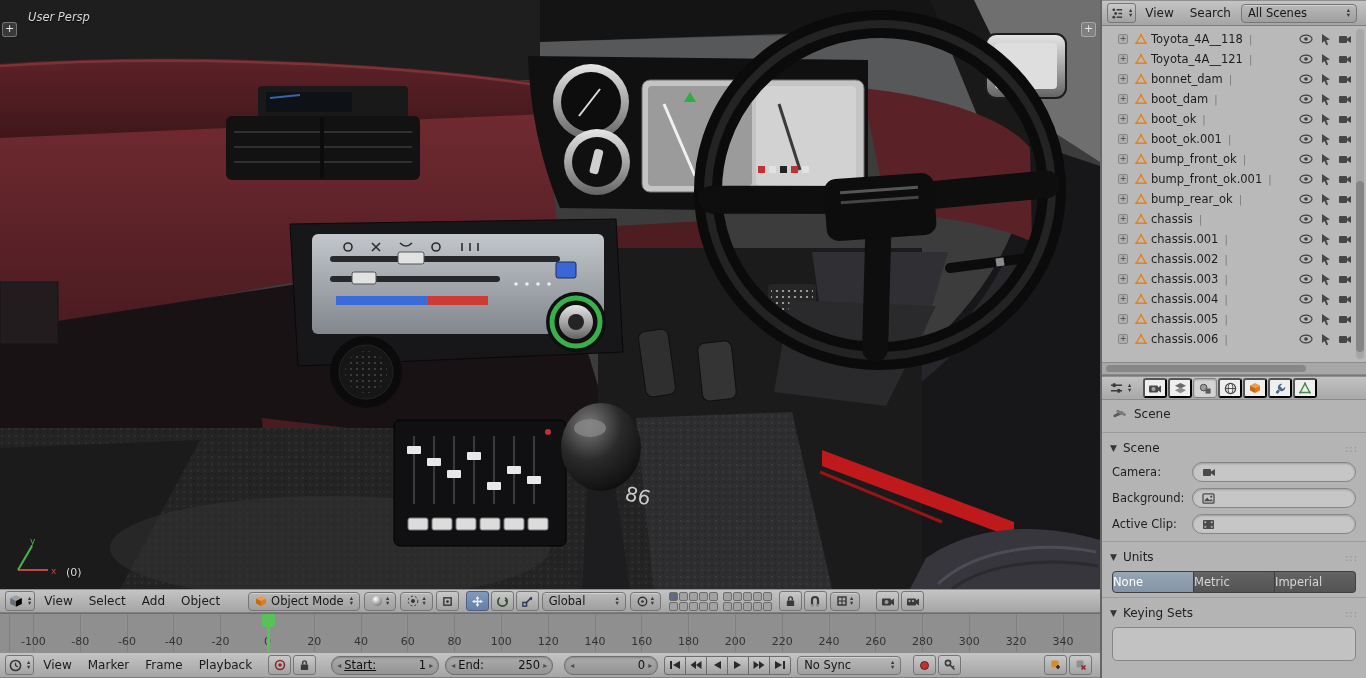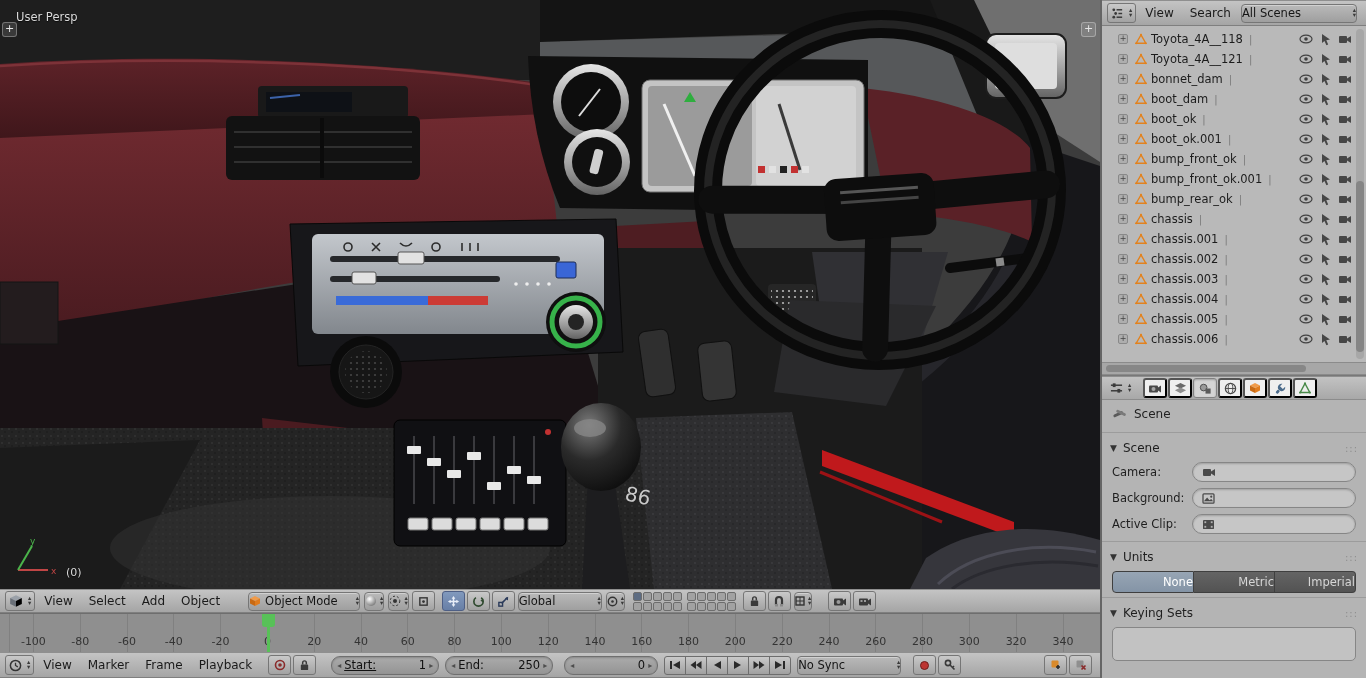--- a/index.html
+++ b/index.html
@@ -13,21 +13,21 @@
   #vp-header  { position:absolute; left:0; top:589px; width:1100px; height:24px; }
   #ruler      { position:absolute; left:0; top:613px; width:1100px; height:39px; background:#8f8f8f; border-top:1px solid #6e6e6e; overflow:hidden; }
   #tl-header  { position:absolute; left:0; top:652px; width:1100px; height:26px; }
   #right      { position:absolute; left:1100px; top:0; width:266px; height:678px; background:#b4b4b4; border-left:2px solid #656565; }
 
   .hdr { display:flex; align-items:center; background:linear-gradient(#c4c4c4,#a5a5a5);
          border-top:1px solid #8f8f8f; border-bottom:1px solid #7f7f7f; color:#151515; }
   .menu { padding:0 8px; font-size:12px; color:#1a1a1a; cursor:default; }
   .arrs { display:inline-flex; flex-direction:column; font-size:6.5px; line-height:4.6px; color:#3a3a3a; margin-left:3px; }
   .dd { display:inline-flex; align-items:center; height:19px; background:linear-gradient(#b9b9b9,#9f9f9f);
-        border:1px solid #767676; border-radius:4px; padding:0 0; margin:0 2px; font-size:11.5px;
+        border:1px solid #767676; border-radius:4px; padding:0 6px; margin:0 2px; font-size:11.5px;
         box-shadow:inset 0 1px 0 rgba(255,255,255,.35); }
   .icon-btn { display:inline-flex; align-items:center; justify-content:center; gap:2px; height:20px; min-width:23px;
         padding:0 3px; background:linear-gradient(#c9c9c9,#a2a2a2); border:1px solid #767676; border-radius:3px; margin:0 1px; }
   .icon-btn.pressed { background:linear-gradient(#8199bd,#687fa6); border-color:#4e5f85; }
   .flat { border:none; background:none; box-shadow:none; }
 
   
   .layers { display:flex; gap:5px; margin:0 6px; }
   .lgrid { display:grid; grid-template-columns:repeat(5,9px); grid-auto-rows:9px; gap:1px; }
   .lcell { background:#a2a2a2; border:1px solid #6d6d6d; border-radius:2px; }
@@ -77,21 +77,21 @@
   .pcrumb { display:flex; align-items:center; gap:7px; height:28px; padding:0 10px; color:#222; background:#b4b4b4; }
   .sect-hdr { display:flex; align-items:center; gap:6px; padding:6px 8px 4px 8px; color:#1e1e1e; font-size:12px; }
   .sect-hdr .tri { font-size:9px; color:#333; }
   .grip { margin-left:auto; color:#8f8f8f; font-size:10px; letter-spacing:1px; }
   .prow { display:flex; align-items:center; padding:3px 10px; gap:6px; }
   .plabel { width:74px; flex:none; font-size:11.5px; color:#1e1e1e; }
   .pfield { flex:1; display:flex; align-items:center; gap:6px; height:20px; background:#c6c6c6;
         border:1px solid #868686; border-radius:10px; padding:0 9px; box-shadow:inset 0 1px 2px rgba(0,0,0,.2); }
   .psep { height:1px; background:#9c9c9c; margin:4px 0 2px 0; }
   .segment { display:flex; margin:3px 10px; }
-  .seg-btn { flex:1; text-align:right; padding:3px 0; background:linear-gradient(#646464,#535353);
+  .seg-btn { flex:1; text-align:left; padding:3px 0; background:linear-gradient(#646464,#535353);
         color:#d6d6d6; border:1px solid #3f3f3f; border-left-width:0; font-size:11.5px; }
   .seg-btn:first-child { border-left-width:1px; border-radius:4px 0 0 4px; }
   .seg-btn:last-child  { border-radius:0 4px 4px 0; }
   .seg-btn.sel-gray { background:linear-gradient(#97a5b4,#8494a6); color:#fff; }
   .seg-btn.sel-blue { background:linear-gradient(#68869f,#56758f); color:#fff; }
   .listbox { height:34px; margin:3px 10px 0 10px; background:#c2c2c2; border:1px solid #868686; border-radius:5px; }
   #pr-vscroll { position:absolute; right:2px; top:404px; bottom:4px; width:7px; background:#a7a7a7; border-radius:4px; }
   #pr-vthumb { position:absolute; left:0; right:0; top:0; height:45%; background:#868686; border-radius:4px; }
 
   
@@ -319,21 +319,21 @@
         <ellipse cx="880" cy="190" rx="172" ry="166" fill="none" stroke="#232323" stroke-width="8"></ellipse>
         <line x1="878" y1="200" x2="712" y2="188" stroke="#0e0e0e" stroke-width="28" stroke-linecap="round"></line>
         <line x1="878" y1="200" x2="1046" y2="196" stroke="#0e0e0e" stroke-width="28" stroke-linecap="round"></line>
         <line x1="878" y1="205" x2="864" y2="348" stroke="#0e0e0e" stroke-width="26" stroke-linecap="round"></line>
         <rect x="824" y="176" width="110" height="62" rx="12" fill="#0d0d0d"></rect>
         <line x1="840" y1="190" x2="918" y2="190" stroke="#565656" stroke-width="3"></line>
         <line x1="840" y1="200" x2="918" y2="200" stroke="#444" stroke-width="3"></line>
       </g>
     </svg>
 
-    <span class="vp-text" style="left:16px; top:10px;">User Persp</span>
+    <span class="vp-text" style="left:28px; top:10px;font-style:italic;">User Persp</span>
     <span class="vp-text" style="left:66px; top:566px; font-size:11px;">(0)</span>
     <span class="plus-corner" style="left:2px; top:22px;">+</span>
     <span class="plus-corner" style="left:1081px; top:22px;">+</span>
 
     <svg width="56" height="46" viewBox="0 0 56 46" style="position:absolute; left:8px; top:534px;">
       <line x1="10" y1="36" x2="40" y2="36" stroke="#c04545" stroke-width="2"></line>
       <line x1="10" y1="36" x2="24" y2="12" stroke="#4bb44b" stroke-width="2"></line>
       <text x="43" y="40" font-size="9" fill="#c04545">x</text>
       <text x="22" y="10" font-size="9" fill="#4bb44b">y</text>
     </svg>

